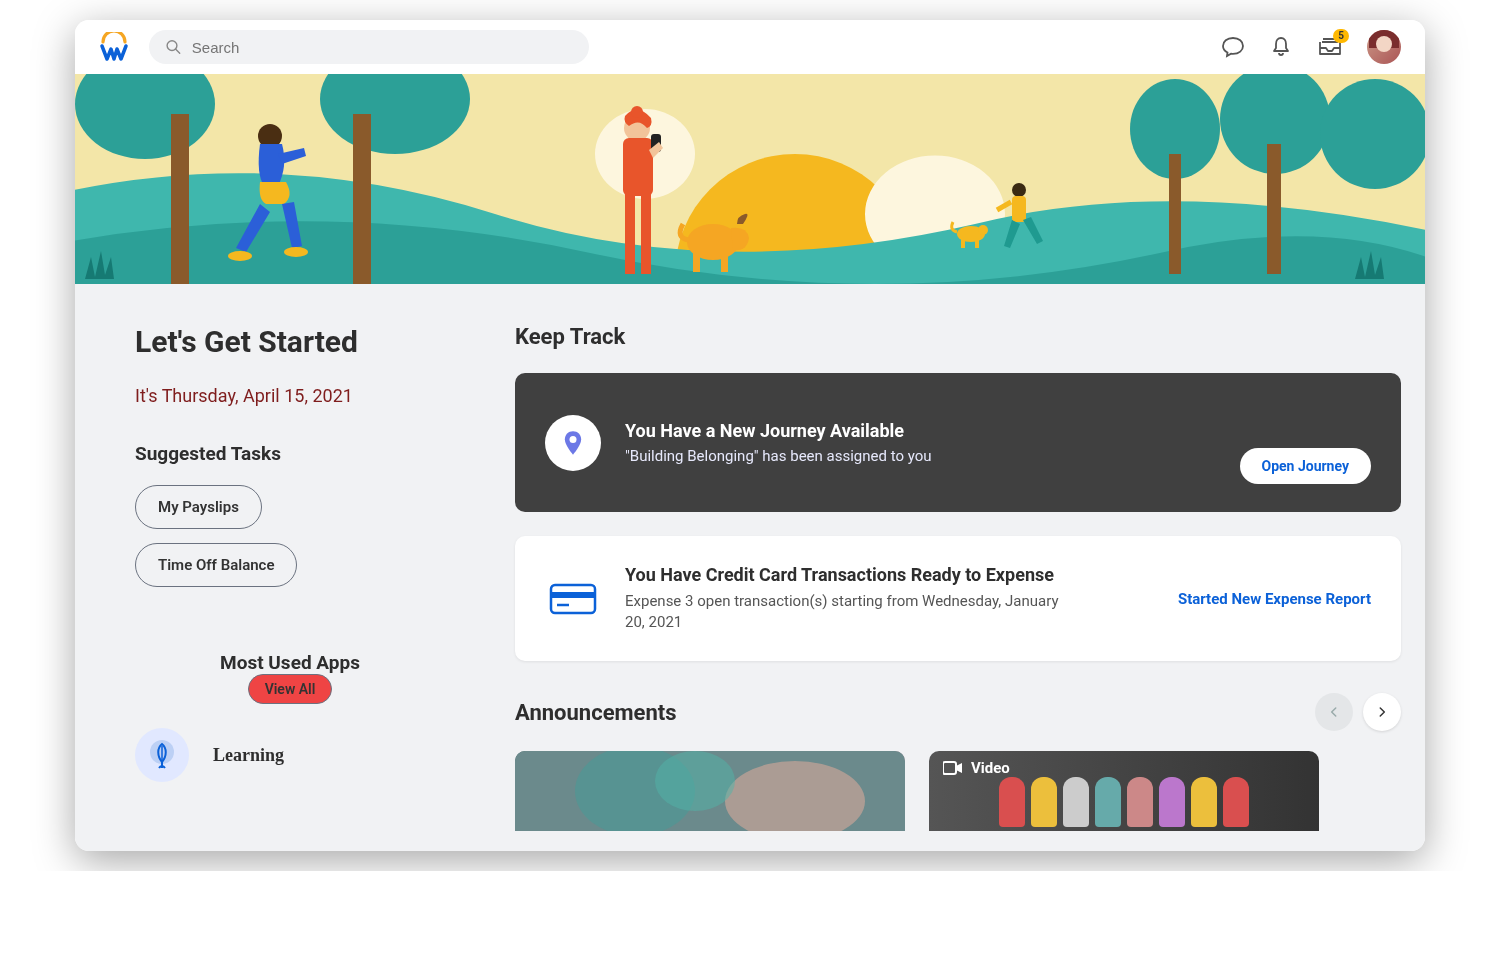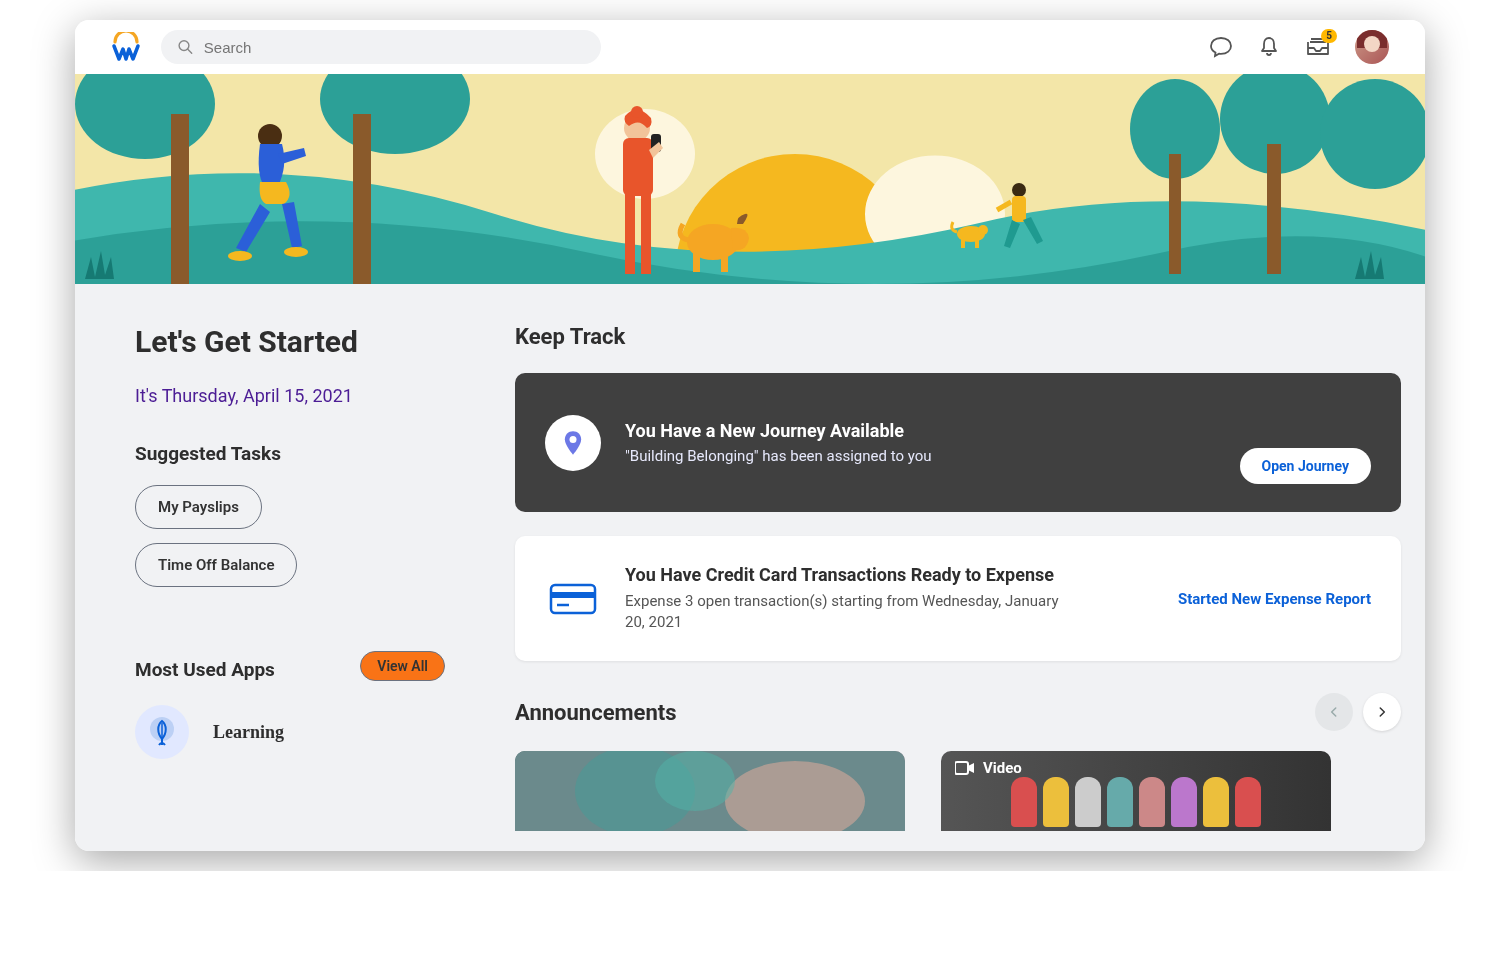--- a/index.html
+++ b/index.html
@@ -13,21 +13,21 @@
   width: 1350px;
   margin: 0 auto;
   border-radius: 14px;
   overflow: hidden;
   box-shadow: 0 10px 40px rgba(0,0,0,0.35);
   background: #fff;
 }
 .topbar {
   display: flex;
   align-items: center;
-  padding: 10px 36px;
+  padding: 10px 24px;
   gap: 20px;
   background: #fff;
 }
 .logo {
   display: flex;
   flex-direction: column;
   align-items: center;
   cursor: pointer;
 }
 .search-box {
@@ -89,21 +89,21 @@
 .body-area {
   display: flex;
   background: #f1f2f4;
   padding: 40px 24px 20px 60px;
   gap: 70px;
 }
 .sidebar { flex: 0 0 310px; }
 .main { flex: 1; }
 
 .heading-xl { font-size: 30px; font-weight: 700; color: #2e2e2e; margin-bottom: 26px; }
-.date-line { font-size: 18px; color: #4c1d95; margin-bottom: 36px; }
+.date-line { font-size: 18px; color: #7f1d1d; margin-bottom: 36px; }
 .heading-md { font-size: 19px; font-weight: 700; color: #2e2e2e; margin-bottom: 20px; }
 
 .pill {
   display: inline-block;
   border: 1.5px solid #6b7280;
   border-radius: 24px;
   padding: 12px 22px;
   font-size: 15px;
   font-weight: 600;
   color: #333;
@@ -113,23 +113,23 @@
 }
 .pill-small {
   display: inline-block;
   border: 1.5px solid #6b7280;
   border-radius: 20px;
   padding: 6px 16px;
   font-size: 14px;
   font-weight: 600;
   color: #333;
   cursor: pointer;
-  background:#f97316;
-}
-.apps-header { display:flex; justify-content:space-between; align-items:flex-end; margin-top: 50px; margin-bottom: 24px;}
+  background:#ef4444;
+}
+.apps-header { display:flex; justify-content:space-between; align-items:center; margin-top: 50px; margin-bottom: 24px; flex-direction: column;}
 .app-row { display:flex; align-items:center; gap:24px; cursor:pointer;font-family:Liberation Serif, serif;}
 .app-icon {
   width:54px; height:54px; border-radius:50%;
   background:#e1e8ff;
   display:flex; align-items:center; justify-content:center;
 }
 .app-label { font-size:18px; font-weight:700; color:#2e2e2e;}
 
 .section-title { font-size: 22px; font-weight:700; color:#2e2e2e; margin-bottom: 24px; }
 
@@ -163,21 +163,21 @@
   color:#0b61d8; font-weight:700; font-size:15px; cursor:pointer; white-space:nowrap;
 }
 
 .ann-header { display:flex; justify-content:space-between; align-items:center; margin-top: 32px; margin-bottom: 20px;}
 .ann-nav { display:flex; gap:10px; }
 .nav-circle {
   width:38px; height:38px; border-radius:50%; background:#fff; box-shadow:0 1px 3px rgba(0,0,0,0.12);
   display:flex; align-items:center; justify-content:center; cursor:pointer;
 }
 .nav-circle.disabled { background:#e4e6e8; box-shadow:none; cursor:default;}
-.ann-cards { display:flex; gap:36px; overflow:hidden;}
+.ann-cards { display:flex; gap:24px; overflow:hidden;}
 .ann-card {
   flex:0 0 390px; height:80px; border-radius:10px 10px 0 0;
   position:relative; overflow:hidden; cursor:pointer;
 }
 .ann-card-1 { background: linear-gradient(135deg,#4a6a6a,#7aa,#c89); }
 .ann-card-2 { background: linear-gradient(90deg,#555,#333); position:relative;}
 .ann-card-2 .people { position:absolute; inset:0; display:flex; align-items:flex-end; justify-content:center; gap:6px; padding-bottom:4px;}
 .person { width:26px; height:50px; border-radius:12px 12px 4px 4px; }
 .video-tag {
   position:absolute; top:8px; left:14px; color:#fff; font-weight:700; font-size:15px;

